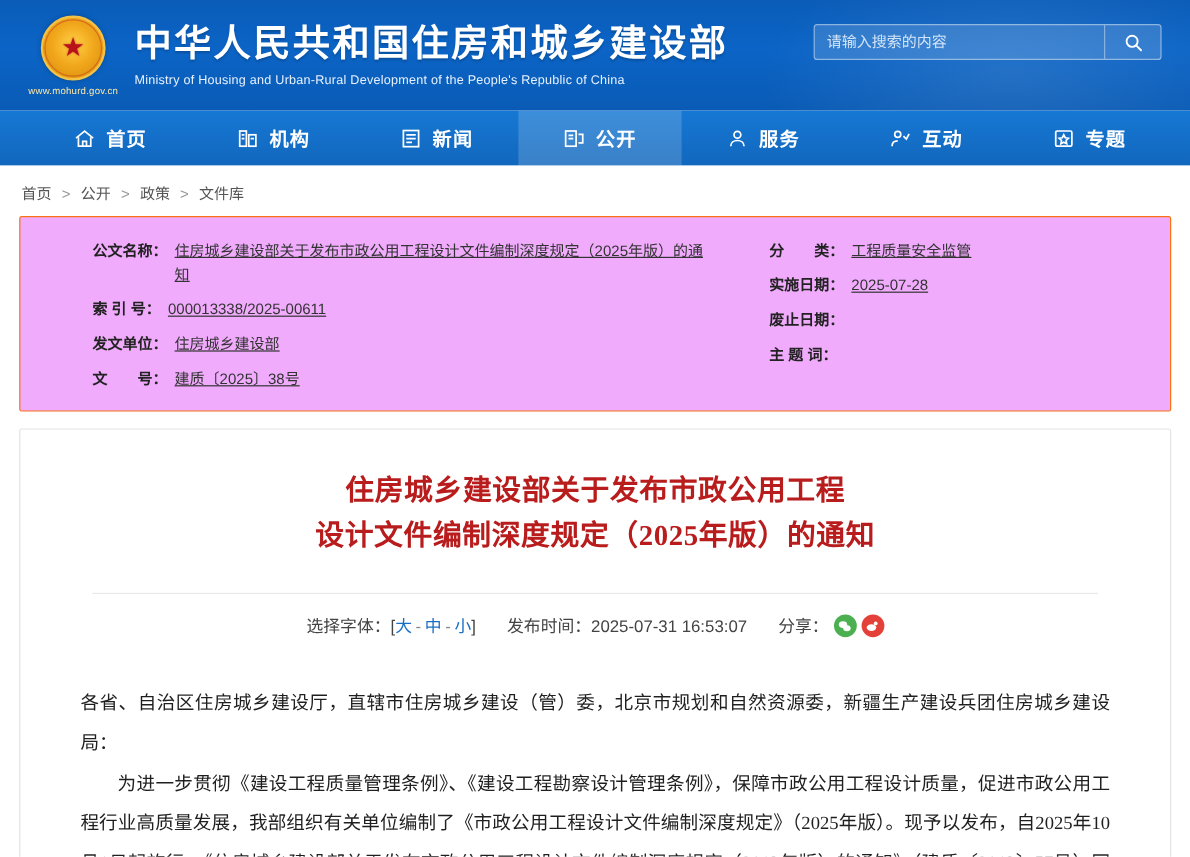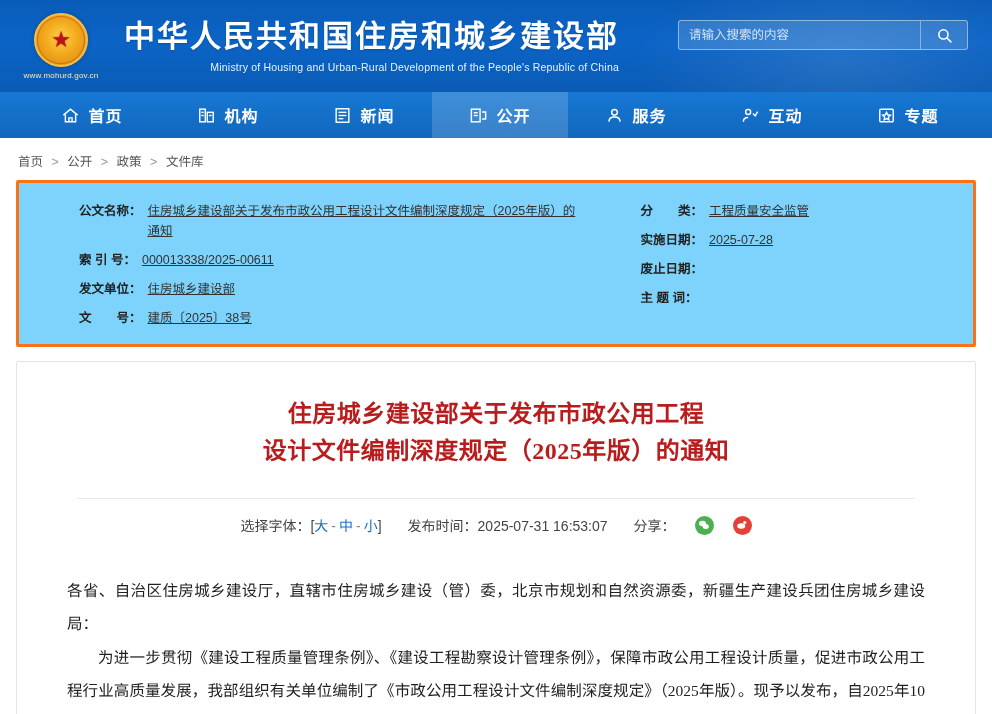--- a/index.html
+++ b/index.html
@@ -60,21 +60,21 @@
     border-radius: 50%;
     border: 1px solid rgba(184,18,26,0.35);
   }
   .site-url {
     font-size: 8px;
     color: #ffe9a8;
     margin-top: 4px;
     letter-spacing: 0.2px;
     white-space: nowrap;
   }
-  .titles { margin-left: 18px; text-align: right; }
+  .titles { margin-left: 6px; }
   .title-cn {
     font-family: "Liberation Serif", "DejaVu Serif", serif;
     font-size: 31px;
     font-weight: bold;
     color: #ffffff;
     letter-spacing: 2px;
     line-height: 1.15;
     text-shadow: 0 1px 2px rgba(0,0,0,0.2);
   }
   .title-en {
@@ -144,22 +144,22 @@
     font-size: 12.5px;
     color: #555;
     background: #fff;
   }
   .crumb a { color: #555; text-decoration: none; }
   .crumb .sep { margin: 0 5px; color: #999; }
 
   
   .meta-card {
     margin: 0 16px;
-    background: #7dd3fc;
-    border: 3px solid #f97316;
+    background: #f0abfc;
+    border: 1px solid #f97316;
     border-radius: 2px;
     padding: 18px 0 16px 0;
     display: flex;
   }
   .meta-col { padding: 0 24px 0 60px; }
   .meta-col.left { width: 62%; }
   .meta-col.right { width: 38%; padding-left: 30px; }
   .meta-row {
     display: flex;
     font-size: 12.5px;
@@ -201,21 +201,21 @@
     display: flex;
     align-items: center;
     justify-content: center;
     gap: 26px;
     padding: 16px 0 6px 0;
     font-size: 14px;
     color: #444;
   }
   .font-pick .sz { color: #1a6fc4; cursor: pointer; }
   .font-pick .dot { color: #888; margin: 0 3px; }
-  .share { display: flex; align-items: center; gap: 19px; }
+  .share { display: flex; align-items: flex-end; gap: 4px; }
   .share-ico {
     width: 19px; height: 19px;
     border-radius: 50%;
     display: inline-flex; align-items: center; justify-content: center;
     font-size: 11px; color: #fff;
     cursor: pointer;
   }
   .share-ico.wechat { background: #4caf50; }
   .share-ico.weibo  { background: #e4403a; }
 

